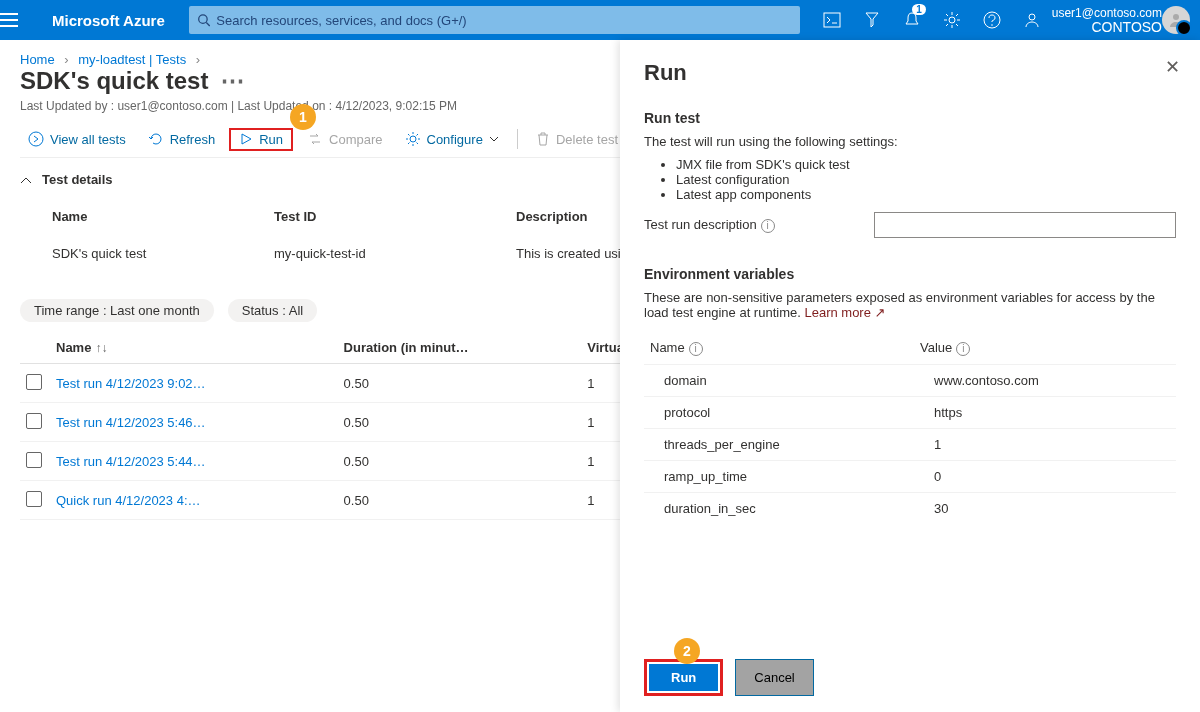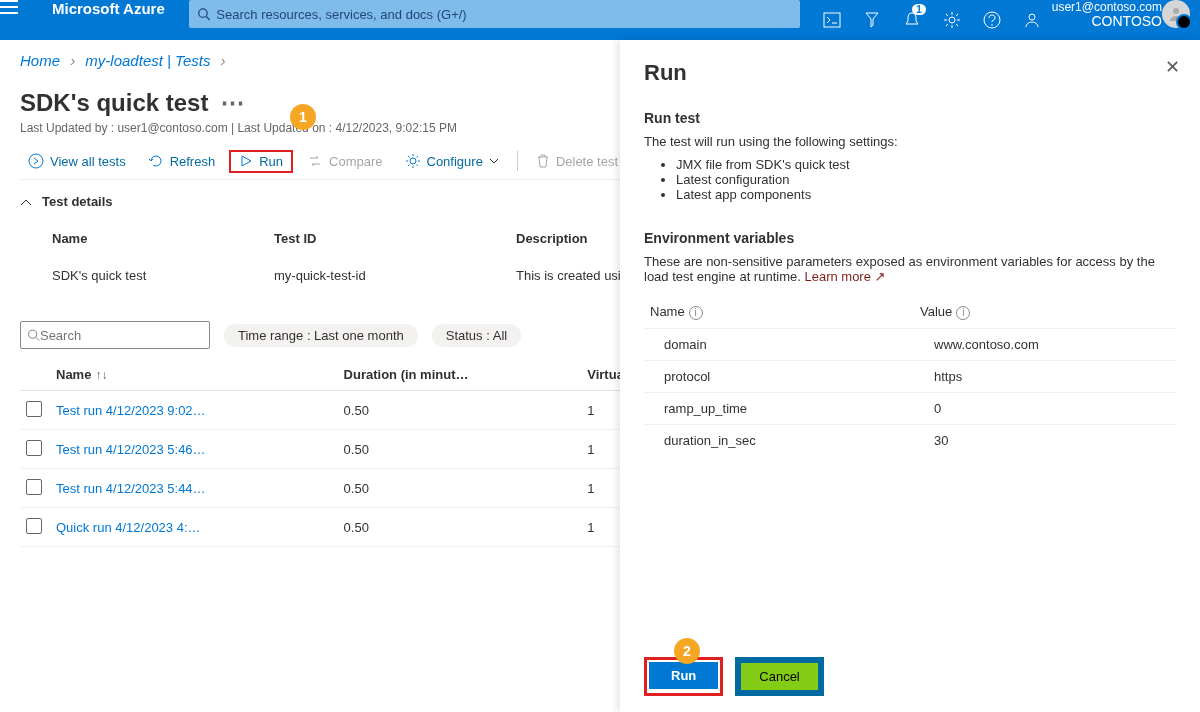--- a/index.html
+++ b/index.html
@@ -1,33 +1,33 @@
 <!DOCTYPE html>
 <html><head>
 <meta charset="utf-8">
 <style>
   * { box-sizing: border-box; margin:0; padding:0; }
   body { font-family: "Segoe UI", Arial, sans-serif; font-size:13px; color:#323130; background:#fff; width:1200px; height:712px; overflow:hidden; position:relative; }
   
-  .header { height:40px; background:#0078d4; display:flex; color:#fff; }
+  .header { height:40px; background:#0078d4; display:flex; align-items:center; color:#fff; }
   .menu-btn { width:40px; text-align:center; font-size:18px; }
   .brand { font-size:15px; font-weight:600; padding:0 12px; }
   .search { flex:1; margin:0 12px; background:#7fbce9; height:28px; border-radius:2px; display:flex; align-items:center; padding:0 8px; color:#334; }
   .search svg { margin-right:6px; }
   .search input { border:none; background:transparent; width:100%; font-size:13px; color:#0c4a6e; outline:none;}
   .search input::placeholder{color:#23477a;}
   .hicons { display:flex; align-items:center; }
   .hicon { width:40px; height:40px; display:flex; align-items:center; justify-content:center; position:relative; }
   .badge { position:absolute; top:4px; right:6px; background:#fff; color:#0078d4; border-radius:10px; font-size:10px; padding:0 4px; font-weight:600;}
   .userblock { text-align:right; font-size:12px; line-height:14px;}
   .avatar { width:28px;height:28px;border-radius:50%;background:#d6d6d6;display:flex;align-items:center;justify-content:center;margin-right:10px;position:relative;}
   .avatar::after{content:"";position:absolute;bottom:-2px;right:-2px;width:12px;height:12px;background:#000;border:2px solid #0078d4;border-radius:50%;}
   
   .main { padding:12px 20px 0 20px; }
-  .breadcrumb { font-size:15px; margin-bottom:20px;font-style:italic; }
+  .breadcrumb { font-size:13px; margin-bottom:0; }
   .breadcrumb a { color:#0078d4; text-decoration:none; cursor:pointer;}
   .breadcrumb .sep { color:#888; margin:0 6px; }
   .page-title { font-size:24px; font-weight:600; display:flex; align-items:center; gap:12px;}
   .ellipsis{color:#666;}
   .subtitle { font-size:12px; color:#666; margin-top:4px; }
   .toolbar { display:flex; align-items:center; gap:6px; margin-top:14px; border-bottom:1px solid #eee; padding-bottom:6px;}
   .tbtn { display:flex; align-items:center; gap:6px; padding:4px 8px; cursor:pointer; color:#0369a1; }
   .tbtn.disabled{color:#a6a6a6;}
   .run-highlighted { border:2px solid #e02020; padding:2px 8px; }
   .vbar { width:1px;height:20px;background:#ccc;margin:0 4px;}
@@ -59,21 +59,21 @@
   .lbl-row { display:flex; align-items:center; gap:10px; margin-top:10px;}
   .lbl-row .lbl { width:220px; font-size:13px;}
   .lbl-row input { flex:1; height:26px; border:1px solid #8a8886; padding:0 6px;}
   .info-ico{display:inline-flex;width:14px;height:14px;border:1px solid #888;border-radius:50%;font-size:10px;align-items:center;justify-content:center;color:#888;margin-left:4px;}
   .link{color:#7f1d1d; cursor:pointer;}
   .env-table { width:100%; margin-top:12px; border-collapse:collapse; font-size:13px;}
   .env-table th { text-align:left; font-weight:400; padding:8px 6px; color:#323130;}
   .env-table td { padding:8px 6px 8px 20px; border-top:1px solid #f1f1f1;}
   .panel-footer{position:absolute;bottom:16px;left:24px;display:flex;gap:12px;}
   .btn-primary{background:#0078d4;color:#fff;border:none;padding:6px 22px;font-size:13px;font-weight:600;cursor:pointer;}
-  .btn-secondary{background:#84cc16;border:6px solid #0369a1;padding:6px 18px;font-size:13px;cursor:pointer;}
+  .btn-secondary{background:#a3a3a3;border:1px solid #0369a1;padding:6px 18px;font-size:13px;cursor:pointer;}
   .run-box{border:3px solid #e02020;padding:2px;}
   
   .callout{position:absolute;width:26px;height:26px;border-radius:50%;background:#f5a623;color:#fff;font-weight:700;display:flex;align-items:center;justify-content:center;font-size:14px;z-index:5;}
   .checkbox-sq{width:16px;height:16px;border:1px solid #666;border-radius:2px;display:inline-block;}
   svg{display:block;}
 </style>
 </head>
 <body>
 
 <div class="header">
@@ -214,27 +214,20 @@
     </tr>
     <tr>
       <td>SDK's quick test</td>
       <td>my-quick-test-id</td>
       <td>This is created usi</td>
     </tr>
   </tbody>
     </table>
 
   <div class="filterbar">
-    <div class="searchinput">
-      <svg width="14" height="14" viewBox="0 0 16 16">
-          <circle cx="7" cy="7" r="5" stroke="#666" fill="none"></circle>
-          <path d="M11 11l4 4" stroke="#666"></path>
-        </svg>
-      <input placeholder="Search" style="">
-    </div>
     <div class="pill">
       <span>Time range : </span><b>Last one month</b>
     </div>
     <div class="pill">
       <span>Status : </span><b>All</b>
     </div>
   </div>
 
   <table class="runs-table">
     <thead>
@@ -284,37 +277,45 @@
 <div class="panel">
   <div class="close">✕</div>
   <h1>Run</h1>
   <h2>Run test</h2>
   <p>The test will run using the following settings:</p>
   <ul id="bullets">
       <li>JMX file from SDK's quick test</li>
       <li>Latest configuration</li>
       <li>Latest app components</li>
     </ul>
+  <div class="lbl-row">
+    <div class="lbl"><span>Test run description</span><span class="info-ico">i</span></div>
+    <input type="text" style="">
+  </div>
   <h2 style="margin-top:28px">Environment variables</h2>
   <p><span>These are non-sensitive parameters exposed as environment variables for access by the load test engine at runtime. </span><span class="link">Learn more ↗</span></p>
   <table class="env-table">
     <thead>
         <tr>
       <th style="width:270px"><span>Name</span><span class="info-ico">i</span></th>
       <th><span>Value</span><span class="info-ico">i</span></th>
     </tr>
       </thead>
     <tbody id="env-body">
         <tr>
           <td>domain</td>
           <td>www.contoso.com</td>
         </tr>
         <tr>
           <td>protocol</td>
           <td>https</td>
+        </tr>
+        <tr>
+          <td>threads_per_engine</td>
+          <td>1</td>
         </tr>
         <tr>
           <td>ramp_up_time</td>
           <td>0</td>
         </tr>
         <tr>
           <td>duration_in_sec</td>
           <td>30</td>
         </tr>
       </tbody>

